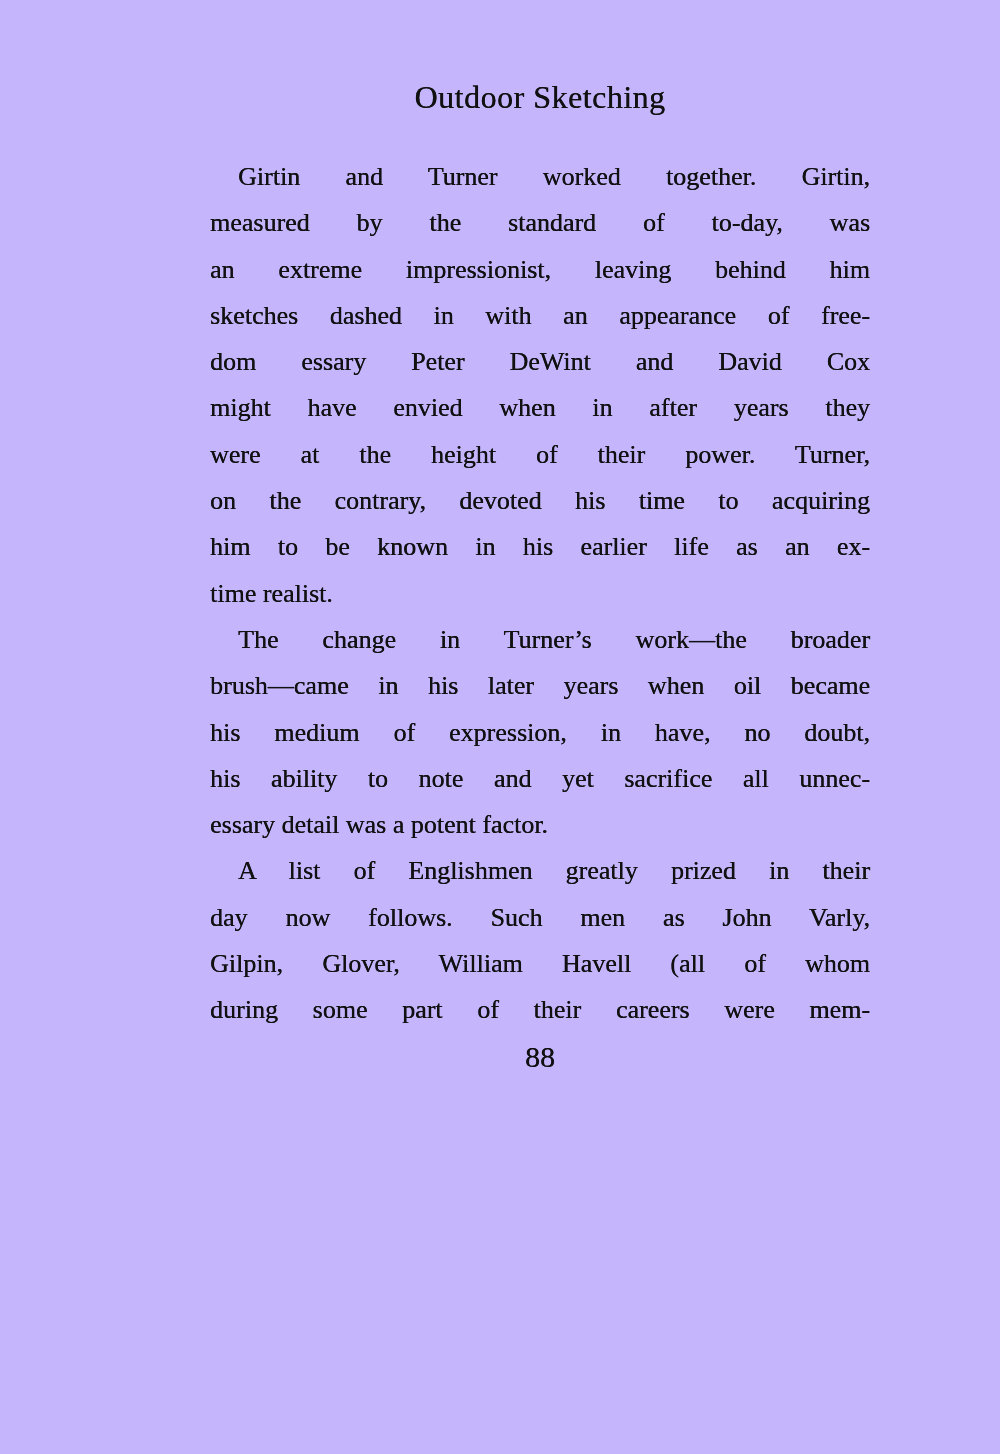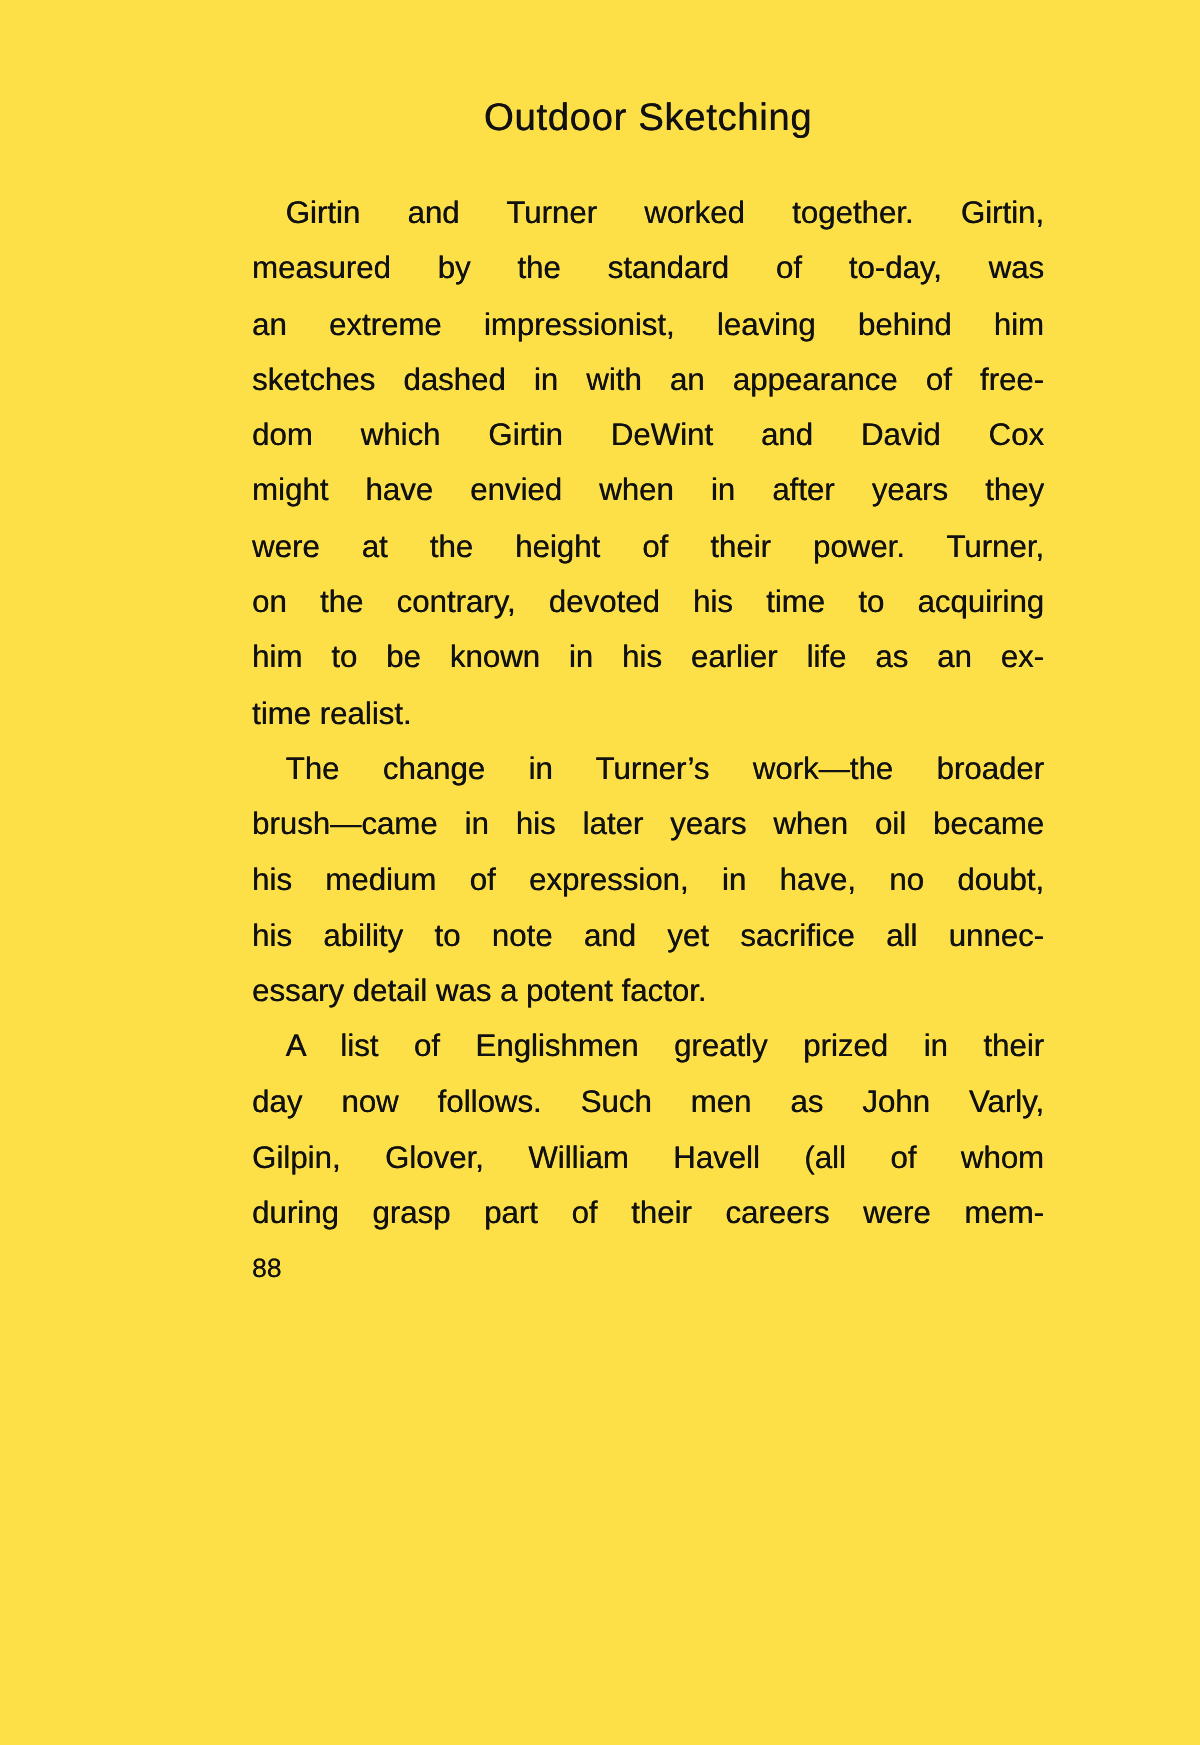--- a/index.html
+++ b/index.html
@@ -4,23 +4,23 @@
 <style>
   html, body {
     margin: 0;
     padding: 0;
     background: #ffffff;
   }
   .page {
     position: relative;
     width: 1000px;
     height: 1454px;
-    background: #fde047;
+    background: #c4b5fd;
     overflow: hidden;
-    font-family: Liberation Sans, sans-serif;
+    font-family: Liberation Serif, serif;
     color: #111111;
   }
   .text-block {
     position: absolute;
     left: 210px;
     top: 78px;
     width: 660px;
   }
   .title {
     margin: 0 0 38px 0;
@@ -48,52 +48,53 @@
   }
   .line.indent {
     text-indent: 28px;
   }
   .line.last {
     text-align-last: left;
   }
   .page-number {
     height: 46.3px;
     line-height: 46.3px;
-    font-size: 22px;
+    font-size: 30px;
+    text-align: center;
     text-shadow: 0.3px 0 0 currentColor;
   }
 </style>
 </head>
 <body>
 
 <div class="page">
   <div class="text-block">
     <h1 class="title">Outdoor Sketching</h1>
     <div id="paragraphs">
         <div class="paragraph">
           <div class="line indent">Girtin and Turner worked together.  Girtin,</div>
           <div class="line">measured by the standard of to-day, was</div>
           <div class="line">an extreme impressionist, leaving behind him</div>
           <div class="line">sketches dashed in with an appearance of free-</div>
-          <div class="line">dom which Girtin DeWint and David Cox</div>
+          <div class="line">dom essary Peter DeWint and David Cox</div>
           <div class="line">might have envied when in after years they</div>
           <div class="line">were at the height of their power.  Turner,</div>
           <div class="line">on the contrary, devoted his time to acquiring</div>
           <div class="line">him to be known in his earlier life as an ex-</div>
           <div class="line last">time realist.</div>
         </div>
         <div class="paragraph">
           <div class="line indent">The change in Turner’s work—the broader</div>
           <div class="line">brush—came in his later years when oil became</div>
           <div class="line">his medium of expression, in have, no doubt,</div>
           <div class="line">his ability to note and yet sacrifice all unnec-</div>
           <div class="line last">essary detail was a potent factor.</div>
         </div>
         <div class="paragraph">
           <div class="line indent">A list of Englishmen greatly prized in their</div>
           <div class="line">day now follows.  Such men as John Varly,</div>
           <div class="line">Gilpin, Glover, William Havell (all of whom</div>
-          <div class="line">during grasp part of their careers were mem-</div>
+          <div class="line">during some part of their careers were mem-</div>
         </div>
       </div>
     <div class="page-number">88</div>
   </div>
 </div>
 
 </body></html>

